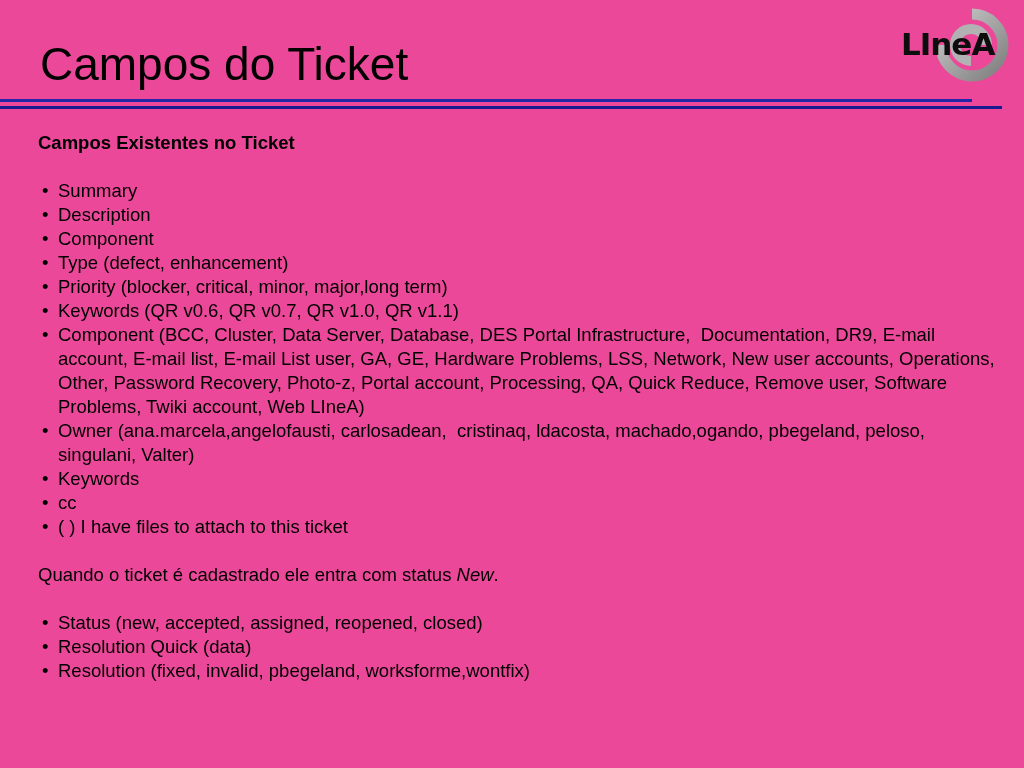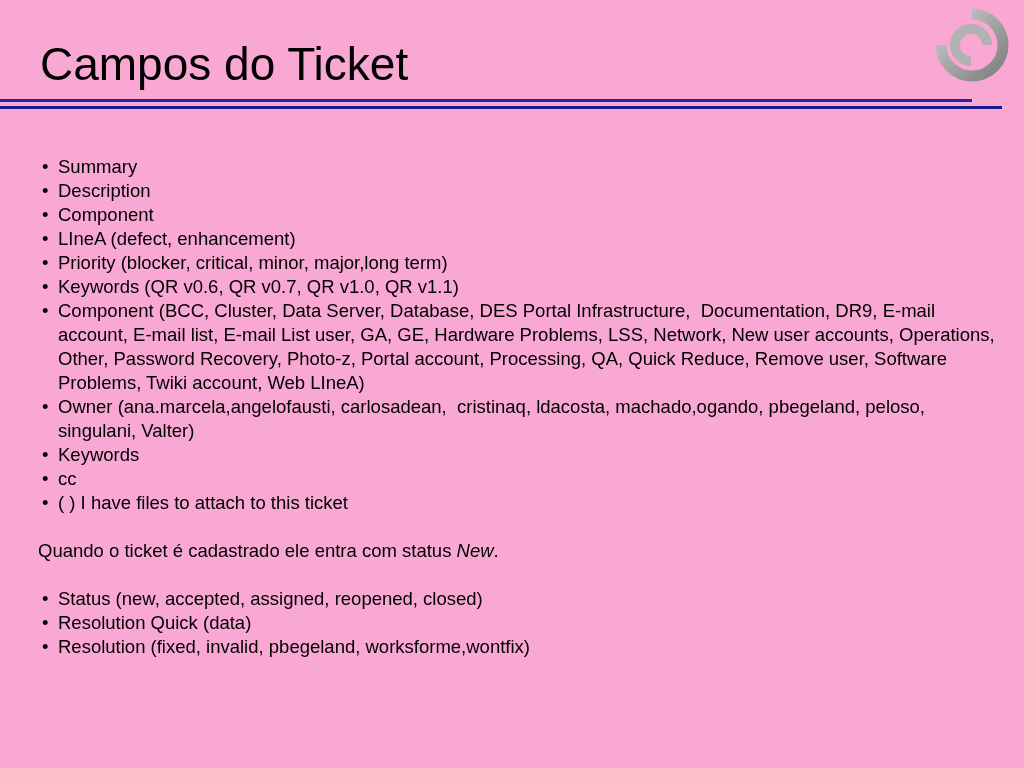--- a/index.html
+++ b/index.html
@@ -1,20 +1,20 @@
 <!DOCTYPE html>
 <html><head>
 <meta charset="utf-8">
 <style>
   html, body { margin: 0; padding: 0; background: #ffffff; }
   .slide {
     position: relative;
     width: 1024px;
     height: 768px;
-    background: #f9a8d4;
+    background: #ec4899;
     font-family: "Liberation Sans", sans-serif;
     color: #000000;
     overflow: hidden;
   }
 
   
   .slide-title {
     position: absolute;
     left: 40px;
     top: 40px;
@@ -95,44 +95,46 @@
         <linearGradient id="swg" x1="0" y1="0" x2="1" y2="1">
           <stop offset="0" stop-color="#cccccc"></stop>
           <stop offset="1" stop-color="#7e7e7e"></stop>
         </linearGradient>
       </defs>
       <g fill="none">
         <path d="M 72 10 A 31 31 0 1 1 41 41" stroke="url(#swg)" stroke-width="11"></path>
         <path d="M 71 57 A 16 16 0 1 1 87 41" stroke="#b2b2b2" stroke-width="10"></path>
       </g>
     </svg>
+    <span class="logo-text">LIneA</span>
   </div>
 
   <div class="rule-top"></div>
   <div class="rule-bottom"></div>
 
   <div class="content">
 
+    <div class="heading">Campos Existentes no Ticket</div>
 
     <div class="blist">
       <div class="li">
         <span class="marker">•</span>
         <span class="litext">Summary</span>
       </div>
       <div class="li">
         <span class="marker">•</span>
         <span class="litext">Description</span>
       </div>
       <div class="li">
         <span class="marker">•</span>
         <span class="litext">Component</span>
       </div>
       <div class="li">
         <span class="marker">•</span>
-        <span class="litext">LIneA (defect, enhancement)</span>
+        <span class="litext">Type (defect, enhancement)</span>
       </div>
       <div class="li">
         <span class="marker">•</span>
         <span class="litext">Priority (blocker, critical, minor, major,long term)</span>
       </div>
       <div class="li">
         <span class="marker">•</span>
         <span class="litext">Keywords (QR v0.6, QR v0.7, QR v1.0, QR v1.1)</span>
       </div>
       <div class="li">

